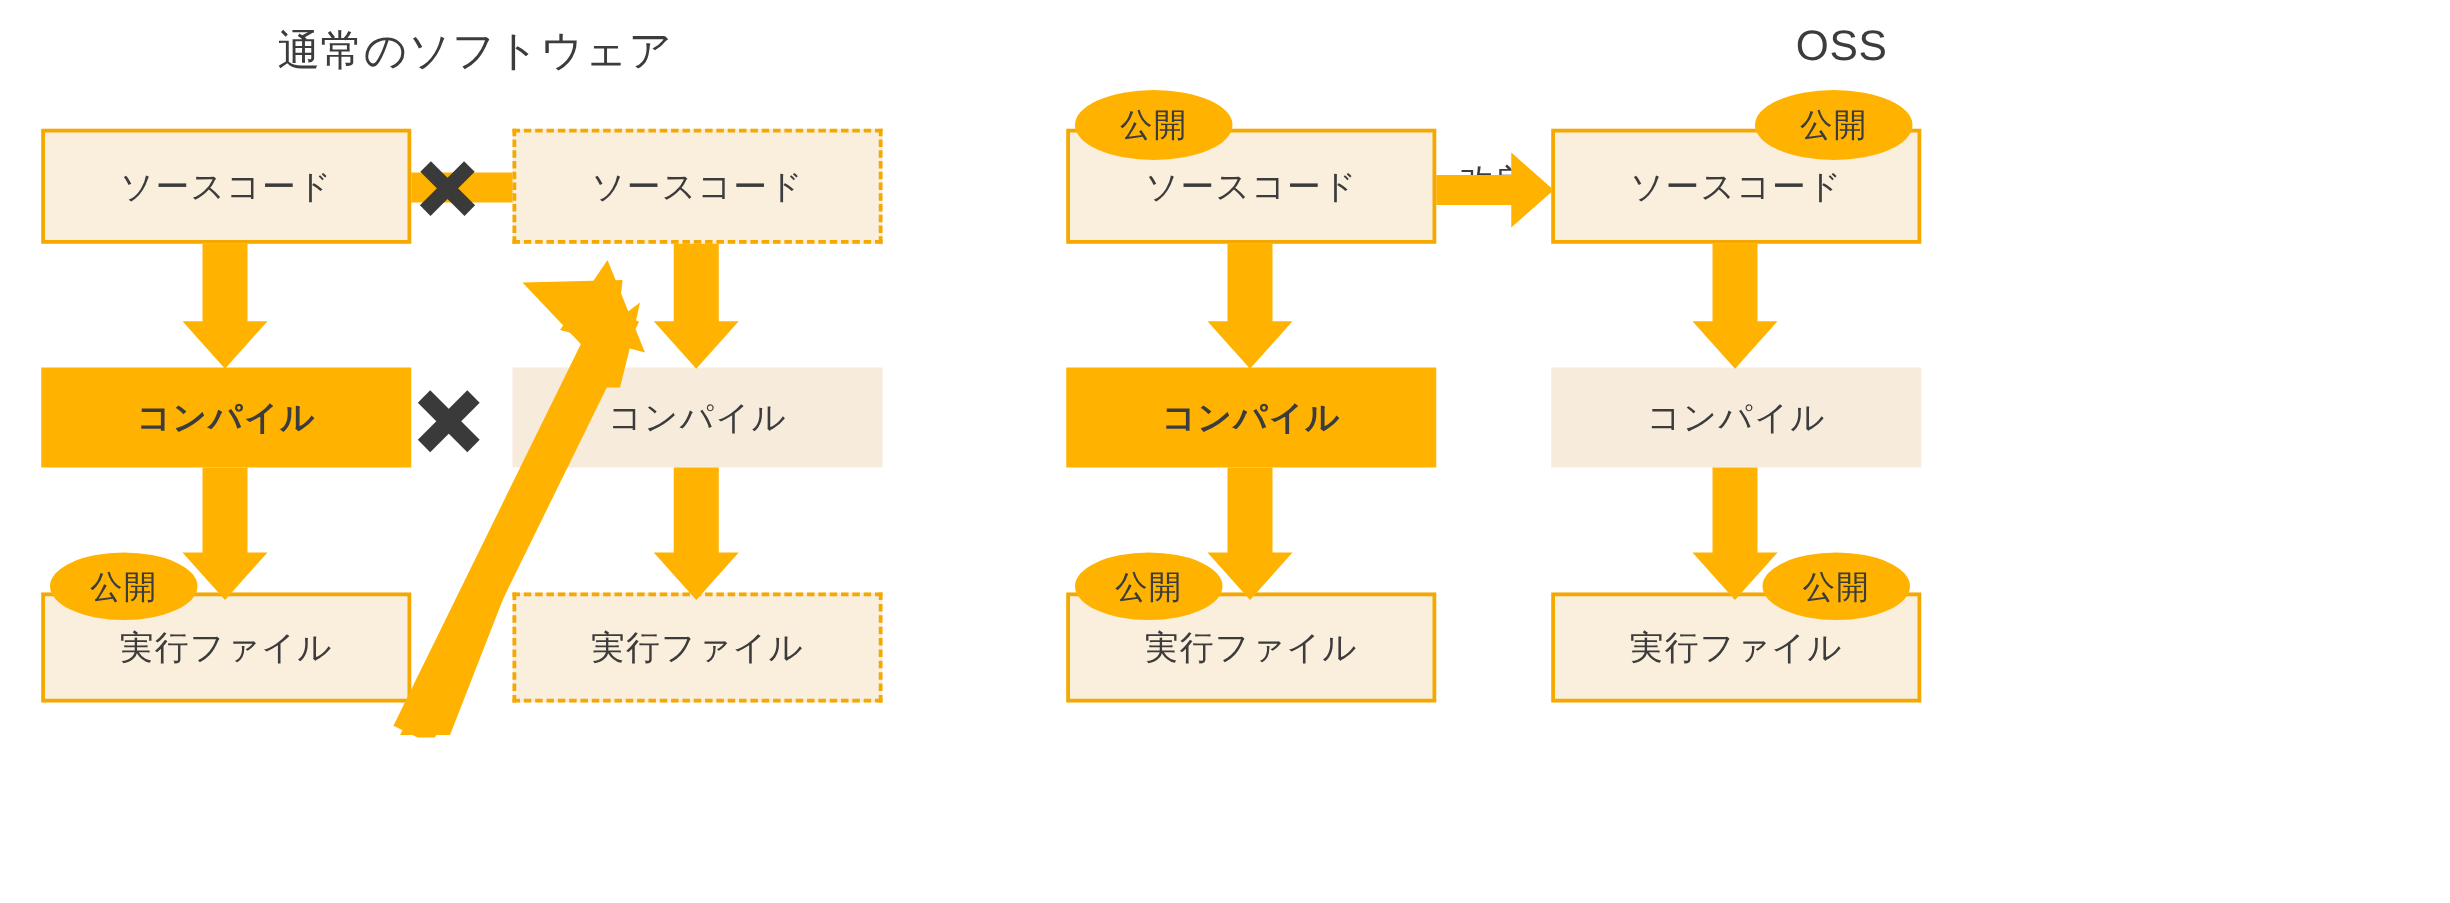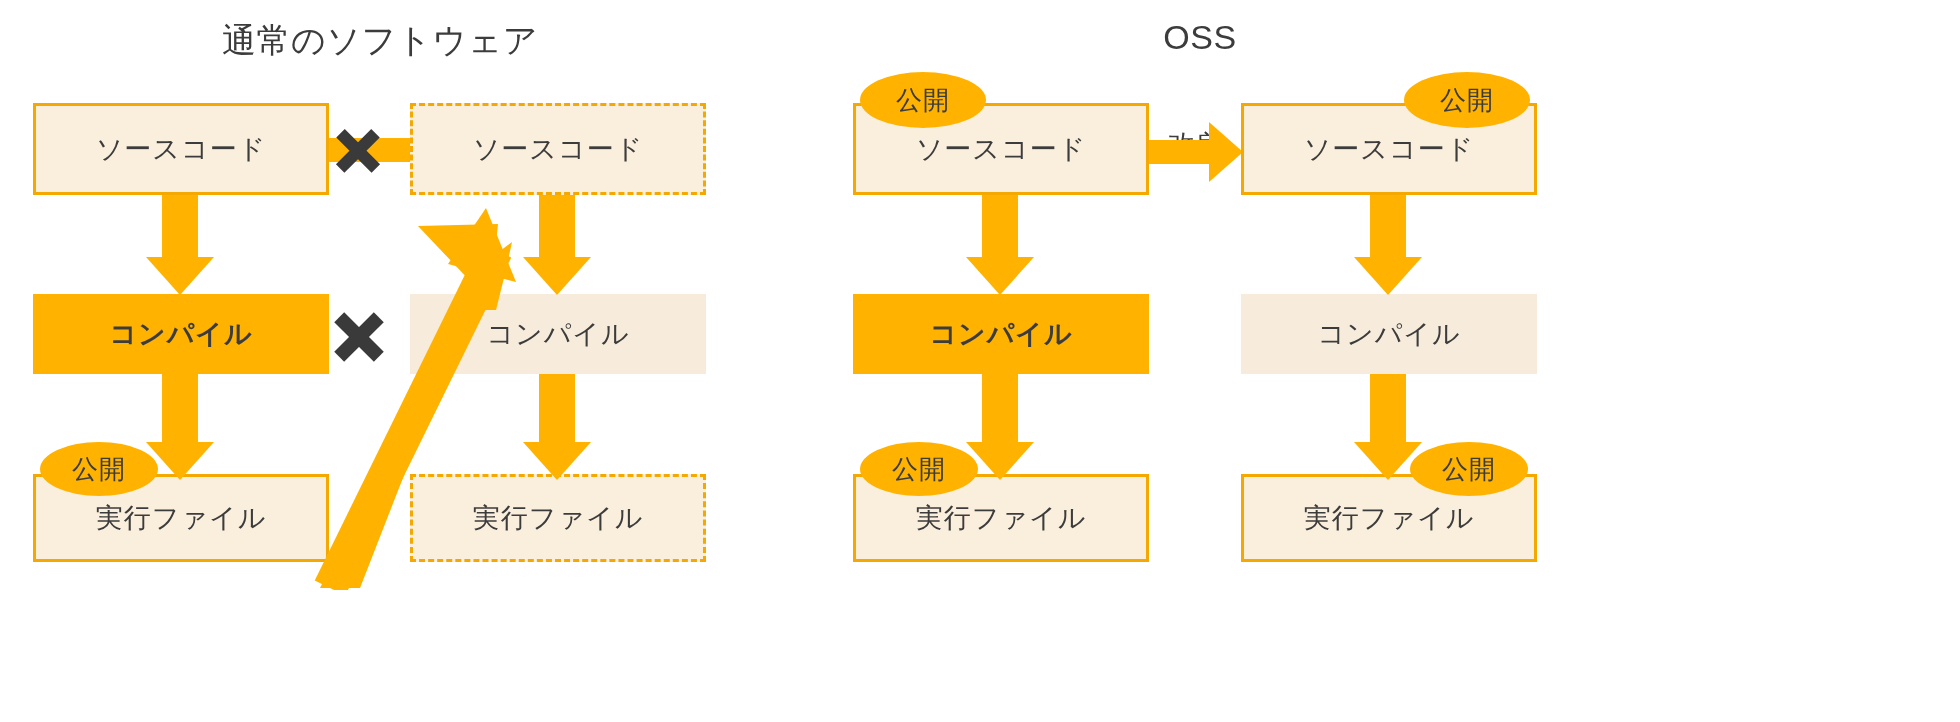--- a/index.html
+++ b/index.html
@@ -86,21 +86,21 @@
   }
   .diag-arrow-svg{position:absolute;z-index:25;}
 </style>
 </head>
 <body>
 
 <div class="stage">
 
   <div class="abs panel-title" style="left:80px;top:8px;width:600px;">通常のソフトウェア</div>
 
-  <div class="abs panel-title" style="left:890px;top:8px;width:620px;">OSS</div>
+  <div class="abs panel-title" style="left:890px;top:8px;width:620px;text-align:right;">OSS</div>
 
   <div class="abs box" style="left:33px;top:93px;width:296px;height:92px;">
     <span>ソースコード</span>
   </div>
 
   <div class="abs arrow-down" style="left:140px;top:185px;width:80px;height:100px;">
     <div class="shaft" style="left:22px;top:0;width:36px;height:66px;"></div>
     <div class="head" style="left:6px;top:62px;"></div>
   </div>
 

